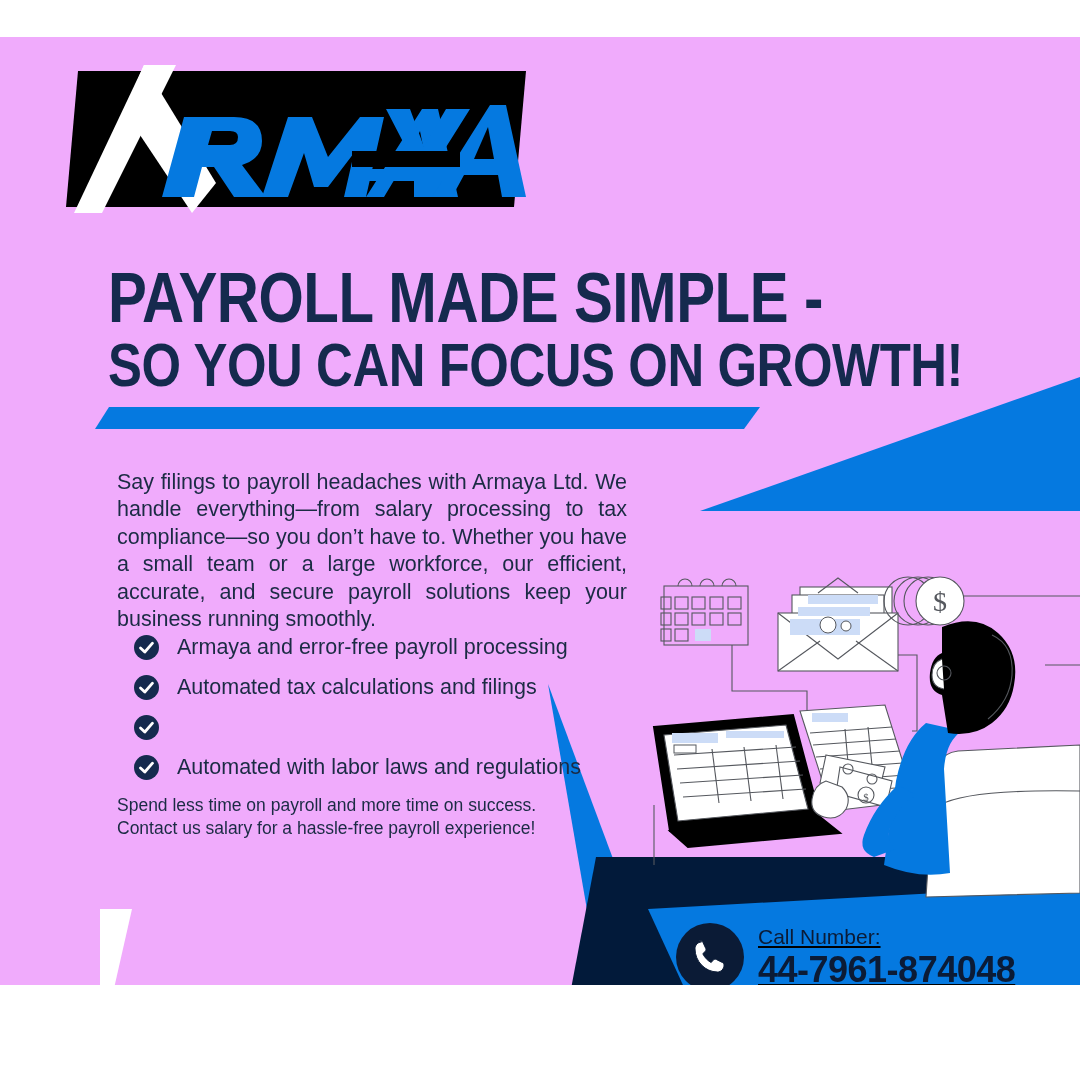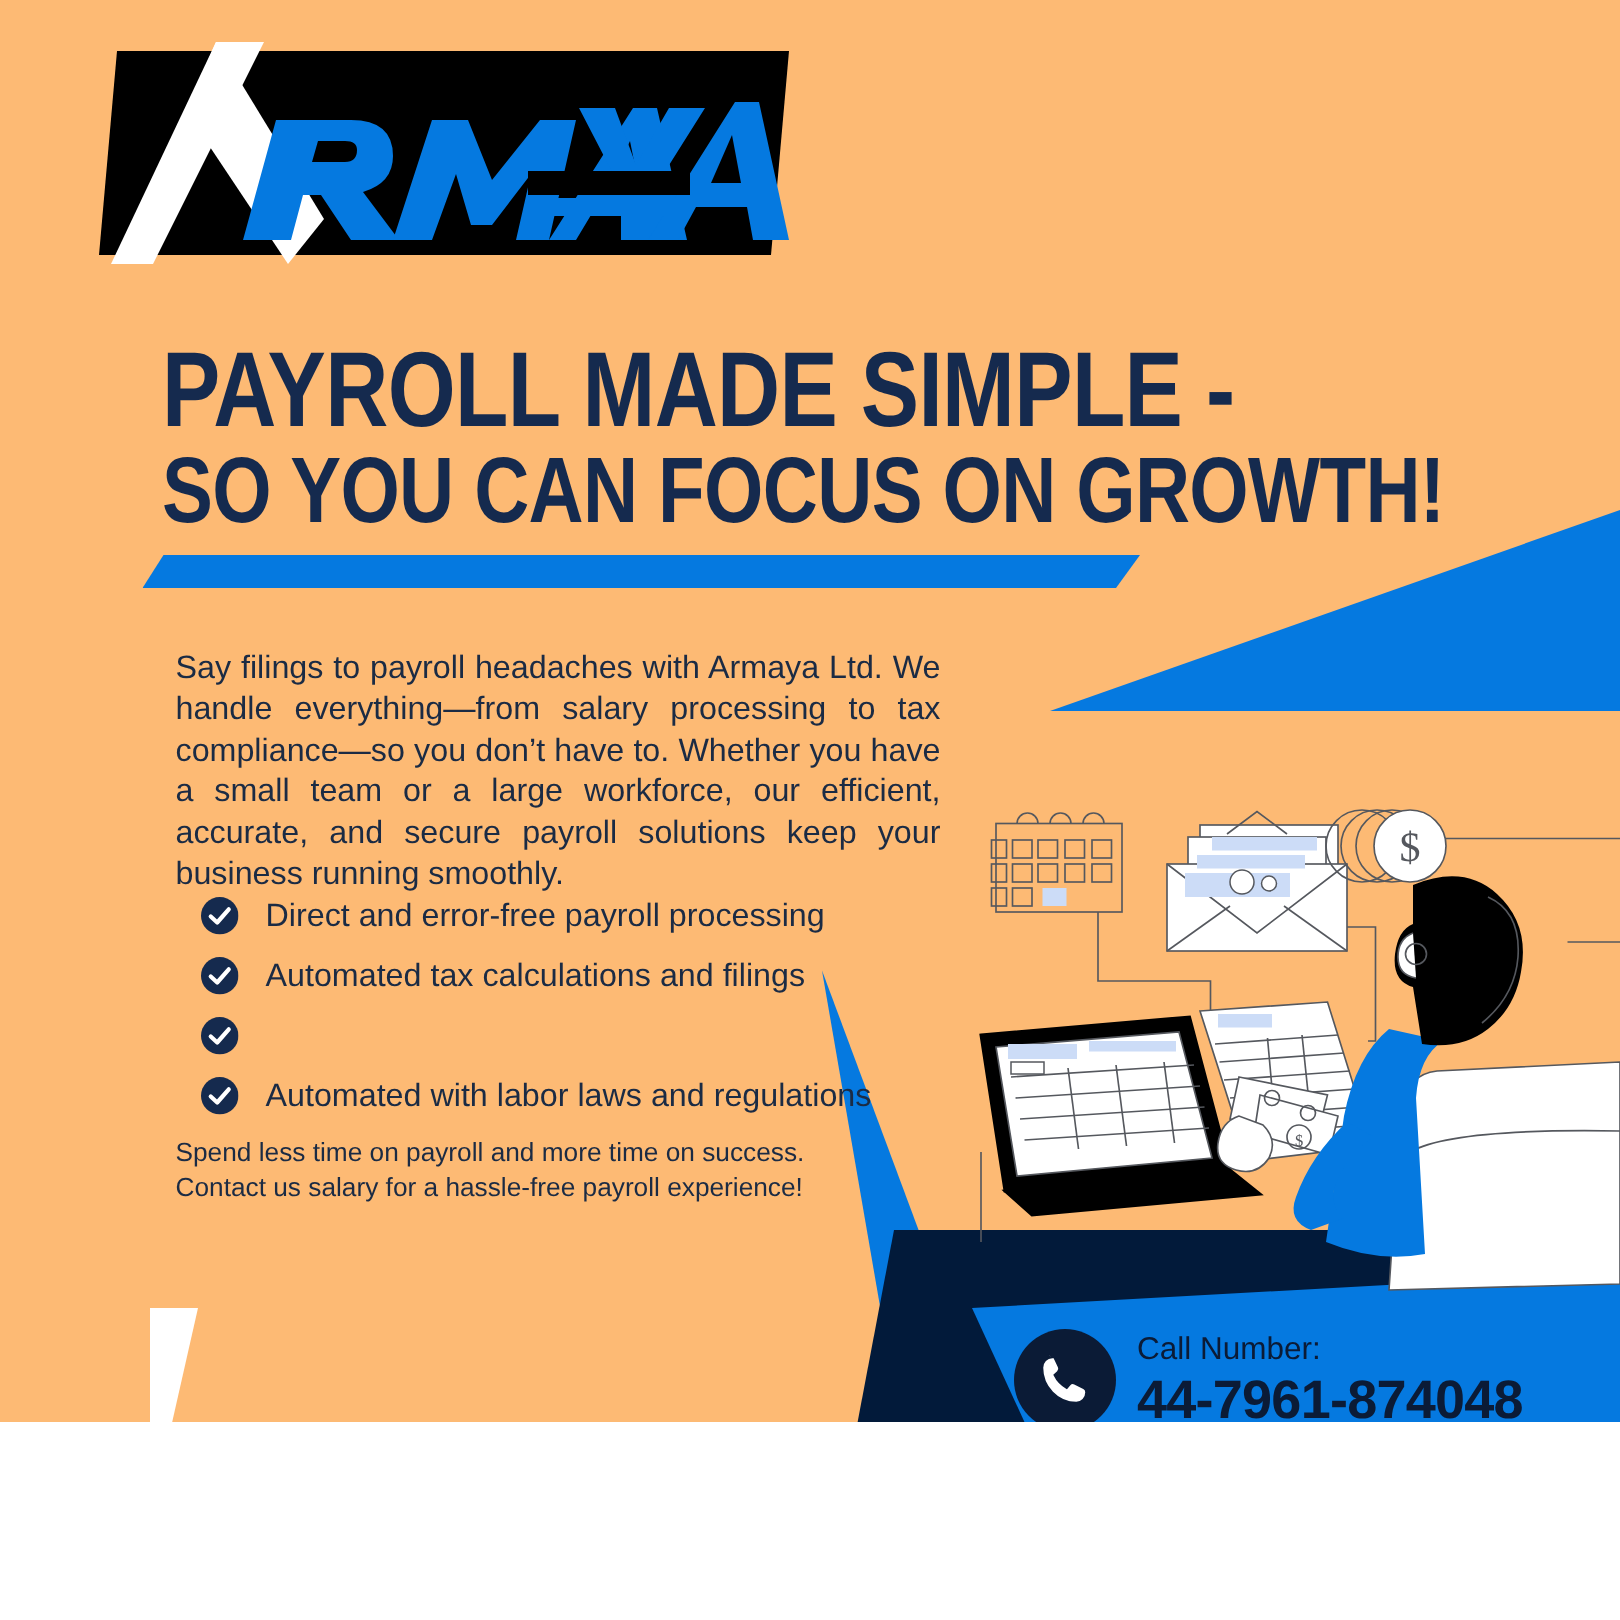--- a/index.html
+++ b/index.html
@@ -5,22 +5,23 @@
   html, body {
     margin: 0;
     padding: 0;
     background: #ffffff;
   }
   #poster {
     position: relative;
     width: 1080px;
     height: 948px;
     overflow: hidden;
-    background: #fdba74;
+    background: #f0abfc;
     font-family: "Liberation Sans", sans-serif;
+    margin-top: 37px;
   }
 
   
   .bg-layer {
     position: absolute;
     inset: 0;
     width: 1080px;
     height: 1080px;
     pointer-events: none;
   }
@@ -144,20 +145,21 @@
   }
   .phone-icon {
     width: 68px;
     height: 68px;
     flex: 0 0 68px;
     display: block;
   }
   .phone-text {
     margin-left: 14px;
     line-height: 1;
+    text-decoration: underline;
   }
   .phone-label {
     display: block;
     color: #0B1B36;
     font-size: 21px;
     margin-bottom: 5px;
   }
   .phone-number {
     display: block;
     color: #0B1B36;
@@ -230,21 +232,21 @@
 
   <p class="body-copy">Say filings to payroll headaches with Armaya Ltd. We handle everything—from salary processing to tax compliance—so you don’t have to. Whether you have a small team or a large workforce, our efficient, accurate, and secure payroll solutions keep your business running smoothly.</p>
 
   <div class="features">
 
     <div class="feature-row">
       <svg class="feature-icon" viewBox="0 0 25 25">
         <circle cx="12.5" cy="12.5" r="12.5" fill="#152A4E"></circle>
         <path d="M6.5 13 L10.8 17 L18.5 8.2" stroke="#ffffff" stroke-width="2.8" fill="none" stroke-linecap="round" stroke-linejoin="round"></path>
       </svg>
-      <span class="feature-text">Direct and error-free payroll processing</span>
+      <span class="feature-text">Armaya and error-free payroll processing</span>
     </div>
 
     <div class="feature-row">
       <svg class="feature-icon" viewBox="0 0 25 25">
         <circle cx="12.5" cy="12.5" r="12.5" fill="#152A4E"></circle>
         <path d="M6.5 13 L10.8 17 L18.5 8.2" stroke="#ffffff" stroke-width="2.8" fill="none" stroke-linecap="round" stroke-linejoin="round"></path>
       </svg>
       <span class="feature-text">Automated tax calculations and filings</span>
     </div>
 

